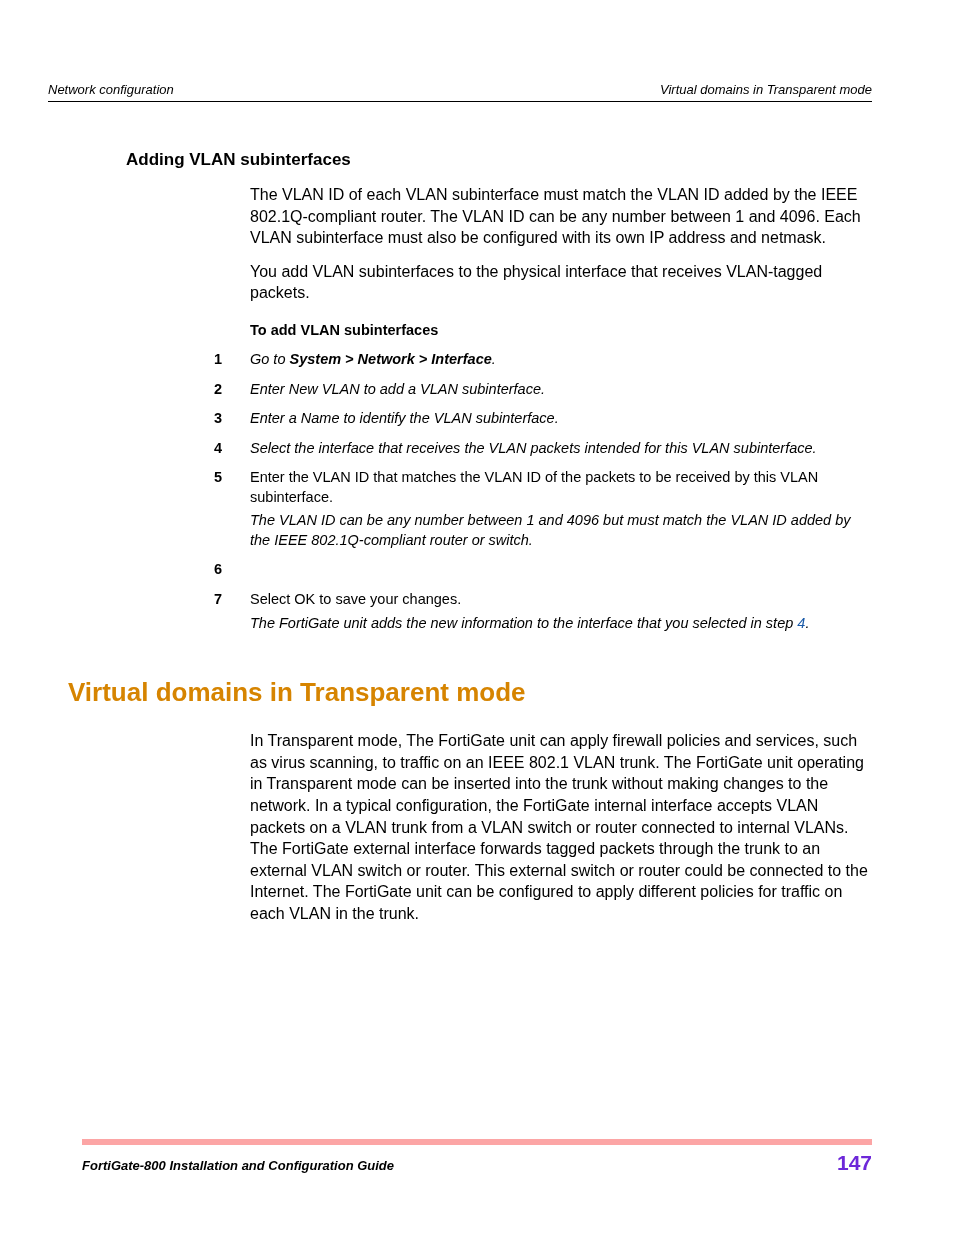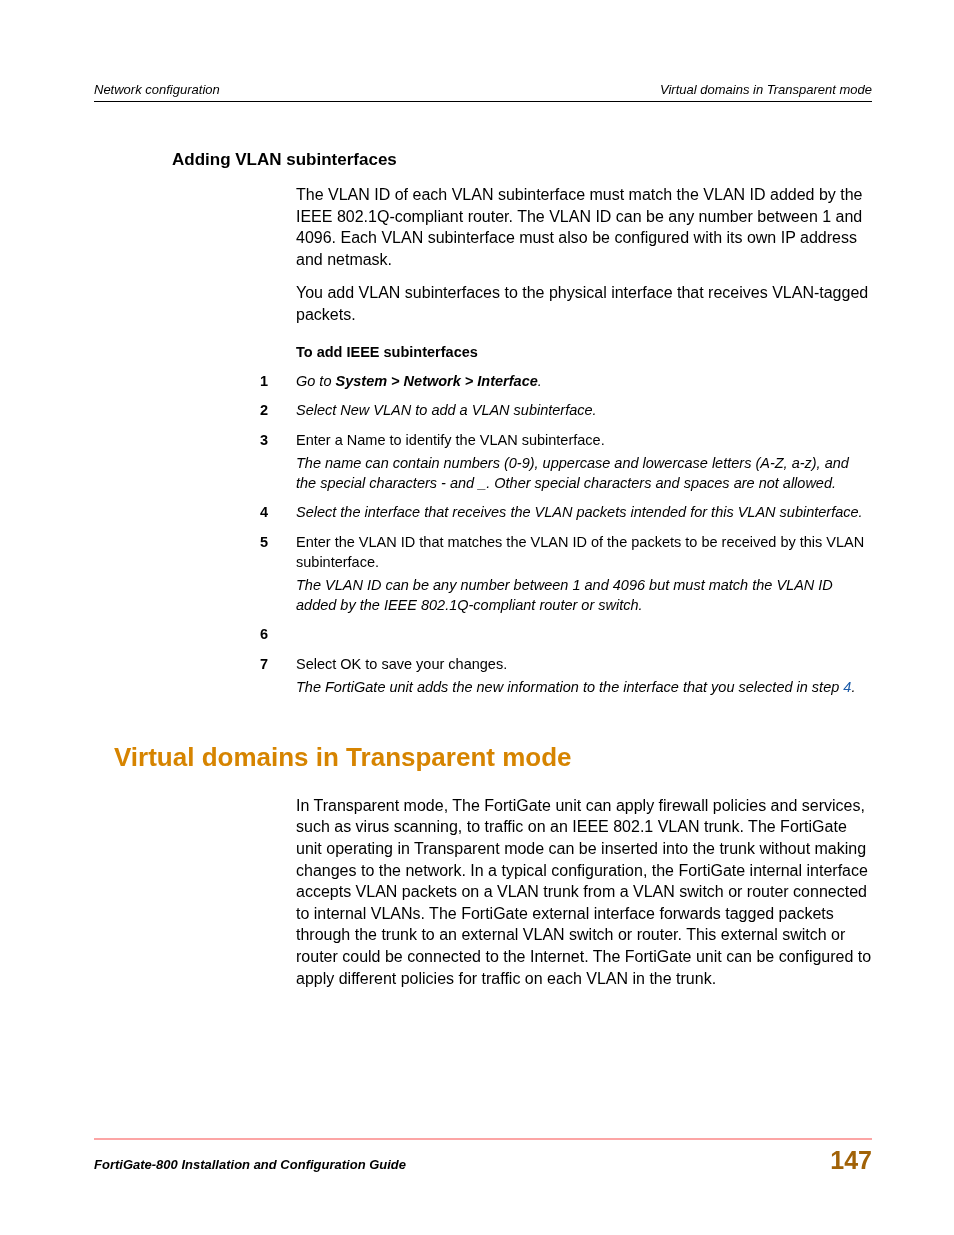--- a/index.html
+++ b/index.html
@@ -5,24 +5,23 @@
     * { margin: 0; padding: 0; box-sizing: border-box; }
     body {
       font-family: Arial, Helvetica, sans-serif;
       background: #fff;
       width: 954px;
       height: 1235px;
       position: relative;
       color: #000;
     }
     .page {
-      padding: 82px 82px 60px 82px;
+      padding: 82px 82px 60px 48px;
       height: 100%;
       position: relative;
-      margin-left: 12px;
     }
     .header {
       display: flex;
       justify-content: space-between;
       font-style: italic;
       font-size: 13px;
       padding-bottom: 4px;
       border-bottom: 1px solid #000;
       margin-bottom: 48px;
     }
@@ -68,72 +67,71 @@
       color: #d68400;
       margin-left: 20px;
       margin-top: 44px;
       margin-bottom: 22px;
     }
     .footer {
       position: absolute;
       left: 82px;
       right: 82px;
       bottom: 60px;
-      border-top: 2px solid #fca5a5;
+      border-top: 6px solid #fca5a5;
       padding-top: 6px;
       display: flex;
       justify-content: space-between;
       align-items: baseline;
     }
     .footer-left {
       font-style: italic;
       font-weight: bold;
       font-size: 13px;
     }
     .footer-right {
       font-weight: bold;
-      font-size: 25px;
-      color: #a16207;
+      font-size: 21px;
+      color: #6d28d9;
     }
   </style>
 </head>
 <body>
 
 <div class="page">
   <div class="header">
     <span>Network configuration</span>
     <span>Virtual domains in Transparent mode</span>
   </div>
 
   <div class="section-heading">Adding VLAN subinterfaces</div>
 
   <p class="body-text">The VLAN ID of each VLAN subinterface must match the VLAN ID added by the IEEE 802.1Q-compliant router. The VLAN ID can be any number between 1 and 4096. Each VLAN subinterface must also be configured with its own IP address and netmask.</p>
   <p class="body-text">You add VLAN subinterfaces to the physical interface that receives VLAN-tagged packets.</p>
 
-  <div class="sub-heading">To add IEEE subinterfaces</div>
+  <div class="sub-heading">To add VLAN subinterfaces</div>
 
   <div class="step">
     <div class="step-num">1</div>
     <div class="step-body">
       <p><span>Go to </span><span class="bold">System &gt; Network &gt; Interface</span><span>.</span></p>
     </div>
   </div>
 
   <div class="step">
     <div class="step-num">2</div>
     <div class="step-body">
-      <p>Select New VLAN to add a VLAN subinterface.</p>
+      <p>Enter New VLAN to add a VLAN subinterface.</p>
     </div>
   </div>
 
   <div class="step">
     <div class="step-num">3</div>
     <div class="step-body">
       <p>Enter a Name to identify the VLAN subinterface.</p>
-      <p>The name can contain numbers (0-9), uppercase and lowercase letters (A-Z, a-z), and the special characters - and _. Other special characters and spaces are not allowed.</p>
     </div>
   </div>
 
   <div class="step">
     <div class="step-num">4</div>
     <div class="step-body">
       <p>Select the interface that receives the VLAN packets intended for this VLAN subinterface.</p>
     </div>
   </div>
 

